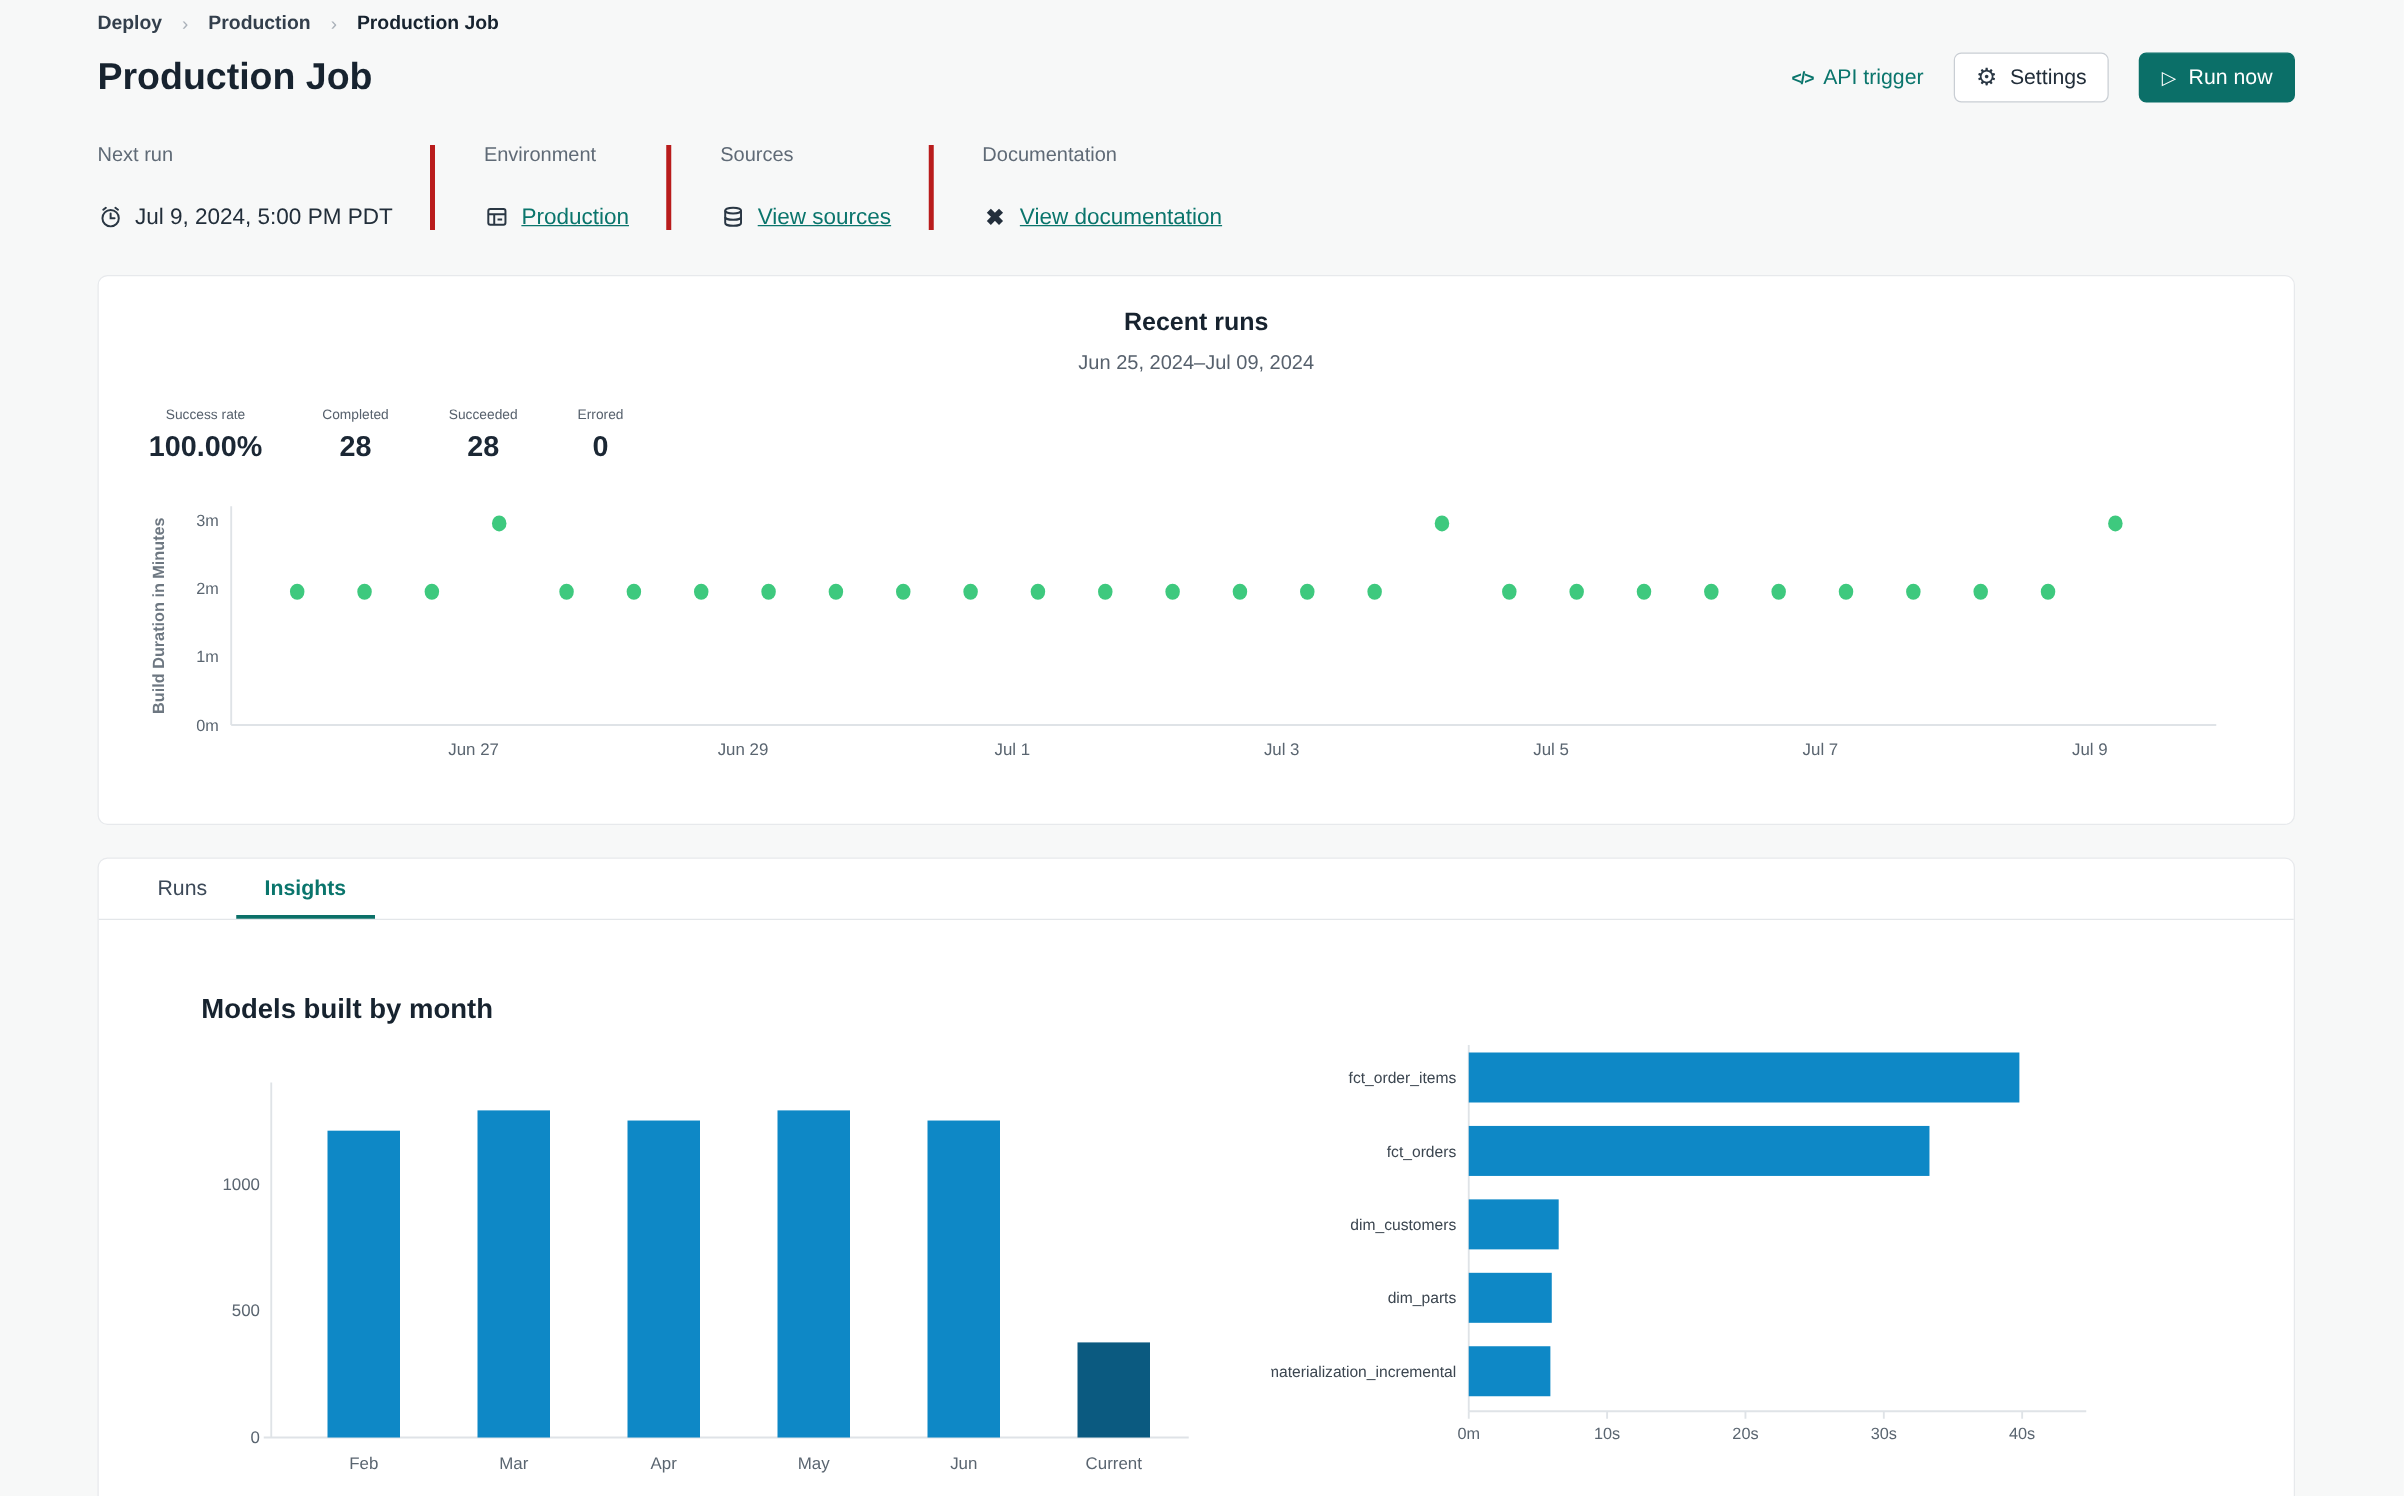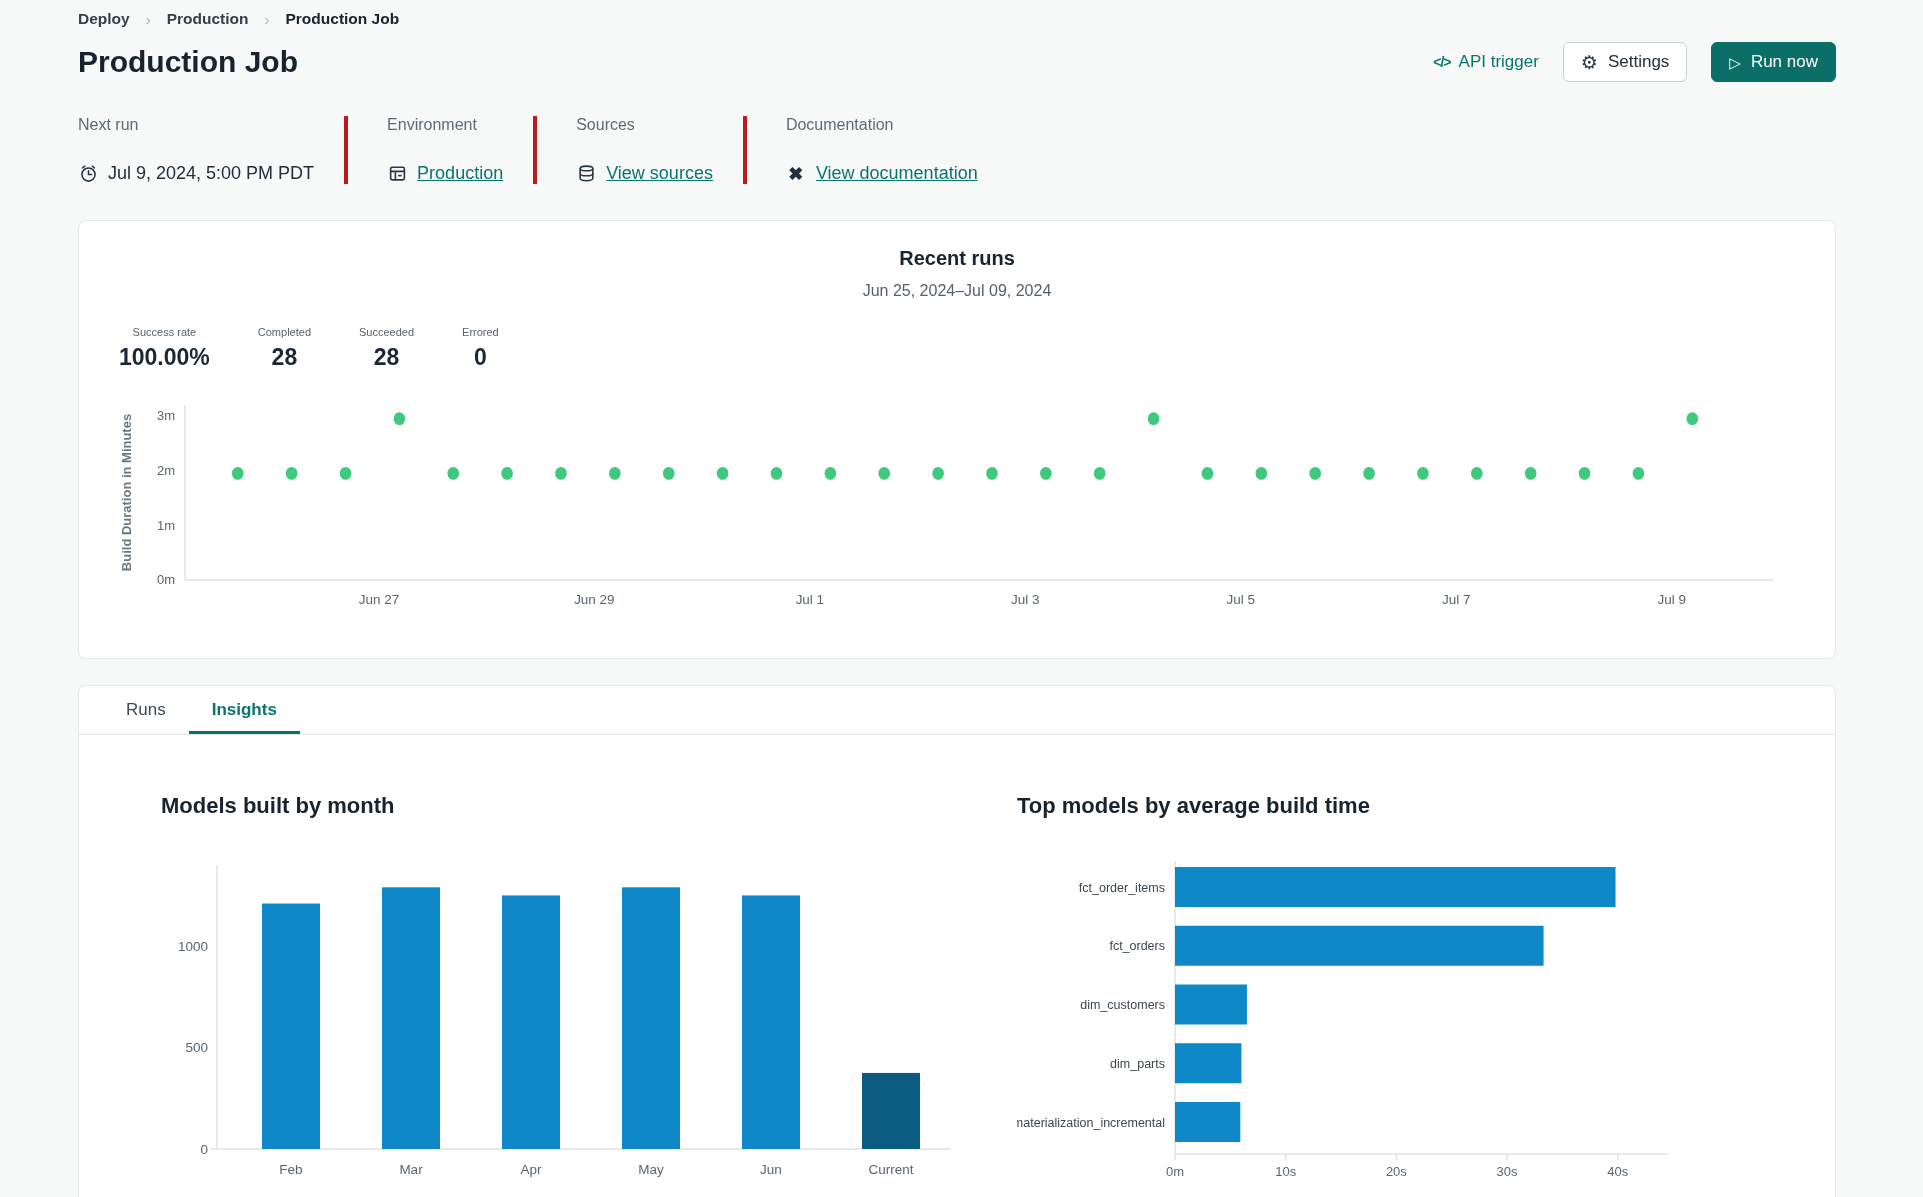--- a/index.html
+++ b/index.html
@@ -241,21 +241,20 @@
             <text x="370" y="325" text-anchor="middle" font-size="13.5" fill="#5a6570">Apr</text>
             <rect x="461" y="38.314285714285745" width="58" height="261.68571428571425" fill="#0e88c6"></rect>
             <text x="490" y="325" text-anchor="middle" font-size="13.5" fill="#5a6570">May</text>
             <rect x="581" y="46.428571428571445" width="58" height="253.57142857142856" fill="#0e88c6"></rect>
             <text x="610" y="325" text-anchor="middle" font-size="13.5" fill="#5a6570">Jun</text>
             <rect x="701" y="223.92857142857144" width="58" height="76.07142857142856" fill="#0b5a80"></rect>
             <text x="730" y="325" text-anchor="middle" font-size="13.5" fill="#5a6570">Current</text>
           </svg>
       </div>
       <div class="chart-right">
-        <div class="chart-title">Top models by average build time</div>
         <svg width="660" height="345" viewBox="0 0 660 345">
             <line x1="158" y1="18" x2="158" y2="311" stroke="#dfe3e7" stroke-width="1.5"></line>
             <line x1="158" y1="311" x2="652" y2="311" stroke="#dfe3e7" stroke-width="1.5"></line>
             <line x1="158" y1="311" x2="158" y2="317" stroke="#dfe3e7" stroke-width="1.5"></line>
             <text x="158" y="333" text-anchor="middle" font-size="13" fill="#5a6570">0m</text>
             <line x1="268.6818181818182" y1="311" x2="268.6818181818182" y2="317" stroke="#dfe3e7" stroke-width="1.5"></line>
             <text x="268.6818181818182" y="333" text-anchor="middle" font-size="13" fill="#5a6570">10s</text>
             <line x1="379.3636363636364" y1="311" x2="379.3636363636364" y2="317" stroke="#dfe3e7" stroke-width="1.5"></line>
             <text x="379.3636363636364" y="333" text-anchor="middle" font-size="13" fill="#5a6570">20s</text>
             <line x1="490.04545454545456" y1="311" x2="490.04545454545456" y2="317" stroke="#dfe3e7" stroke-width="1.5"></line>

